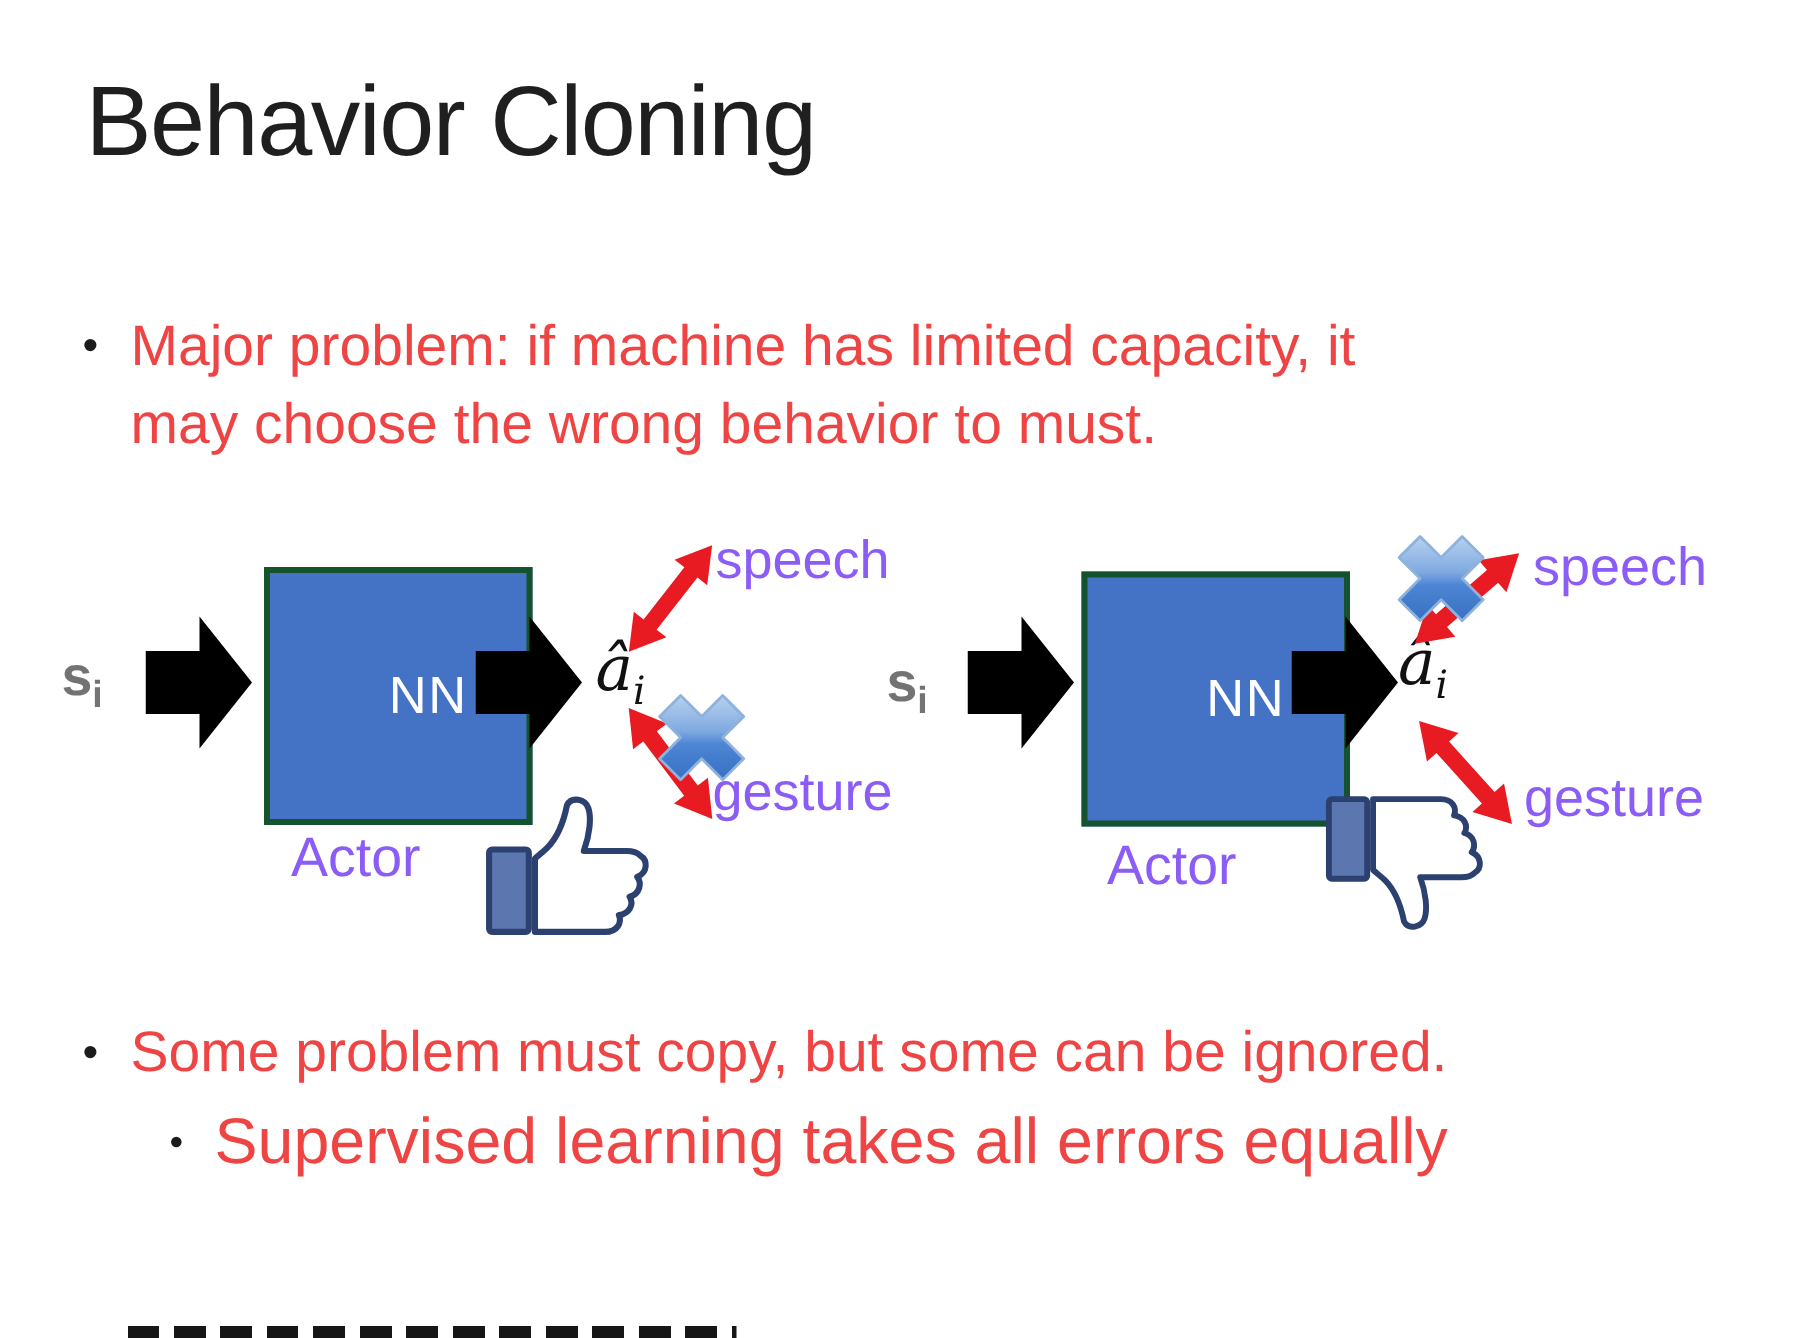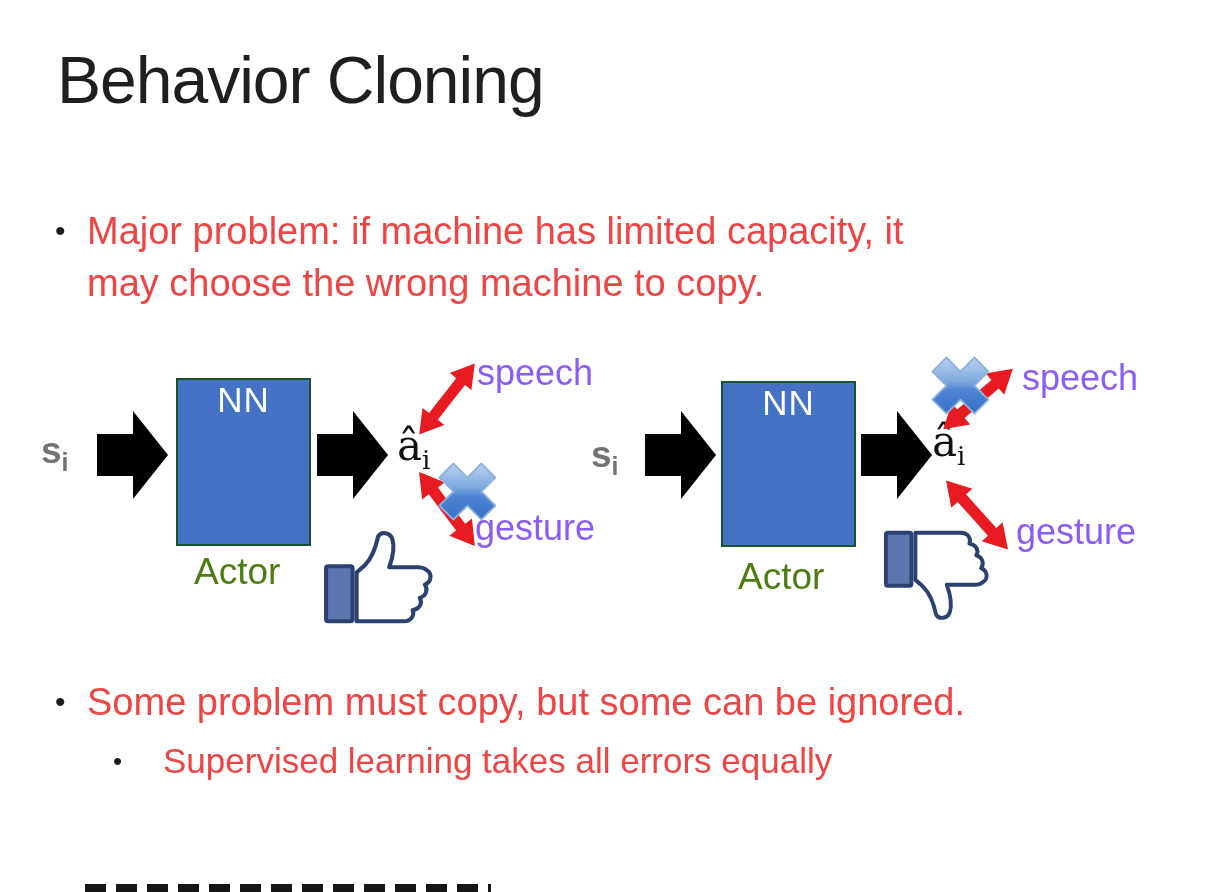--- a/index.html
+++ b/index.html
@@ -10,51 +10,51 @@
   .slide{position:relative;width:1130px;height:892px;background:#ffffff;}
   .abs{position:absolute;}
   .title{
     left:57px;top:42px;font-size:66px;font-weight:400;color:#1f1f1f;
     letter-spacing:-1px;white-space:nowrap;
   }
   .bullet-row{display:flex;align-items:flex-start;}
   .dot{font-size:30px;line-height:52px;width:32px;flex:0 0 32px;color:#1c1c1c;}
   .dot.small{font-size:26px;line-height:48px;width:30px;flex:0 0 30px;}
   .btext{font-size:38px;line-height:52px;color:#ef4444;}
-  .btext.small{font-size:35px;line-height:48px;margin-left:20px;}
+  .btext.small{font-size:43px;line-height:48px;}
   .nnbox{
-    width:131px;background:#4472c4;border:2px solid #14532d;
-    display:flex;justify-content:center;
+    width:131px;background:#4472c4;border:4px solid #14532d;
+    display:flex;align-items:center;justify-content:center;padding-left:40px;
   }
   .nnbox span{color:#ffffff;font-size:35px;letter-spacing:1px;}
-  .mathlabel{font-family:"DejaVu Serif", serif;font-size:42px;color:#111;}
+  .mathlabel{font-family:"DejaVu Serif", serif;font-style:italic;font-size:42px;color:#111;}
   .mathlabel sub{font-size:26px;}
   .siglabel{font-size:37px;color:#737373;font-weight:bold;}
   .siglabel sub{font-size:25px;}
   .dlabel{font-size:36px;color:#8b5cf6;white-space:nowrap;}
-  .actor{font-size:37px;color:#4d7c0f;}
+  .actor{font-size:37px;color:#8b5cf6;}
   .redarrow svg{display:block;}
   .xwrap{transform:rotate(45deg);}
   .cropbar{
     left:85px;top:884px;width:406px;height:8px;
     background:repeating-linear-gradient(90deg,#161616 0 21px,transparent 21px 31px);
   }
 </style>
 </head>
 <body>
 
 <div class="slide">
 
   <div class="abs title">Behavior Cloning</div>
 
   <div class="abs bullet-row" style="left:55px;top:205px;">
     <span class="dot">•</span>
     <div class="btext">
       <div>Major problem: if machine has limited capacity, it</div>
-      <div>may choose the wrong machine to copy.</div>
+      <div>may choose the wrong behavior to must.</div>
     </div>
   </div>
 
   <div class="abs siglabel" style="left:41px;top:430px;">
     <span>s</span><sub>i</sub>
   </div>
 
   <div class="abs" style="left:97px;top:407px;">
     <svg width="72" height="96" viewBox="0 0 72 96">
         <polygon points="0,27 36,27 36,4 71,48 36,92 36,69 0,69" fill="#000"></polygon>

